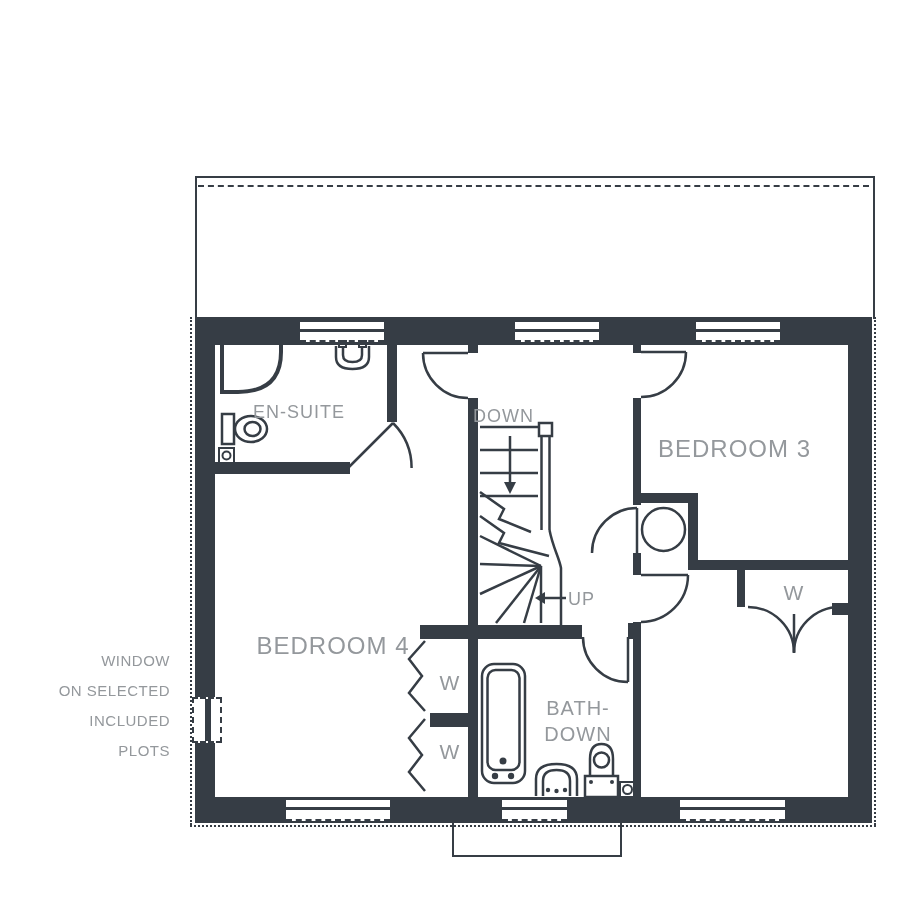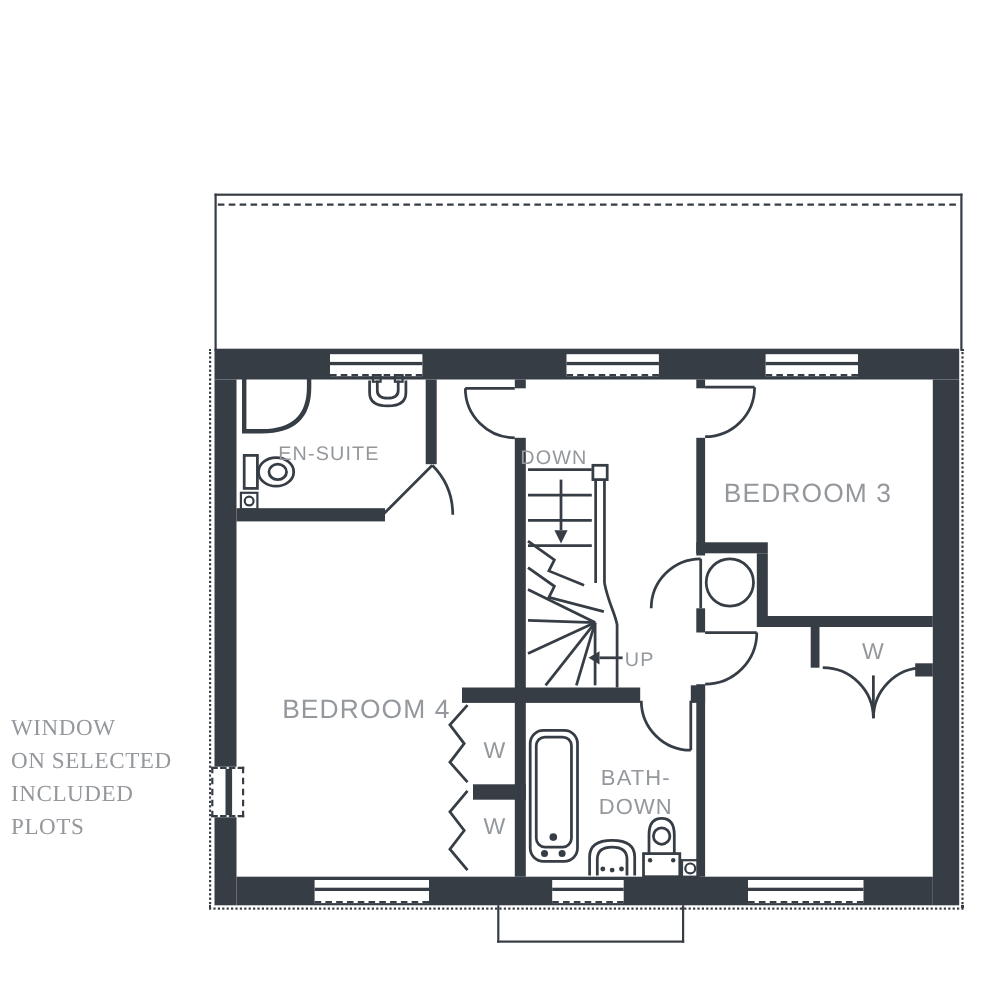--- a/index.html
+++ b/index.html
@@ -7,22 +7,22 @@
           font-family:"Liberation Sans", sans-serif;}
   .wall{position:absolute;background:var(--wall,#363d45);}
   .win{position:absolute;background:#fff;border-bottom:2px dashed var(--wall,#363d45);}
   .win .mull{position:absolute;left:0;right:0;top:7px;height:3px;background:var(--wall,#363d45);}
   .vwin{position:absolute;background:#fff;border:2px dashed var(--wall,#363d45);}
   .vwin .vmull{position:absolute;top:0;bottom:0;left:11px;width:6px;background:var(--wall,#363d45);}
   .label{position:absolute;color:var(--label,#94989c);letter-spacing:1px;white-space:nowrap;}
   .room-label{font-size:24px;}
   .small-label{font-size:18px;}
   .w-label{font-size:21px;}
-  .note{position:absolute;color:var(--label,#94989c);font-size:21px;line-height:30px;
-        text-align:left;letter-spacing:0.5px;font-family:Liberation Serif, serif;}
+  .note{position:absolute;color:var(--label,#94989c);font-size:15px;line-height:30px;
+        text-align:right;letter-spacing:0.5px;}
   .canopy{position:absolute;border-top:2.5px solid var(--wall,#363d45);
           border-left:2.5px solid var(--wall,#363d45);border-right:2.5px solid var(--wall,#363d45);}
   .canopy-dash{position:absolute;border-top:2px dashed var(--wall,#363d45);}
   .edge-dash-v{position:absolute;border-left:2px dotted var(--wall,#363d45);width:0;}
   .edge-dash-h{position:absolute;border-top:2px dotted var(--wall,#363d45);height:0;}
   .porch{position:absolute;border-left:2.5px solid var(--wall,#363d45);
          border-right:2.5px solid var(--wall,#363d45);border-bottom:2.5px solid var(--wall,#363d45);}
   svg.lines{position:absolute;left:0;top:0;}
 </style>
 </head>

